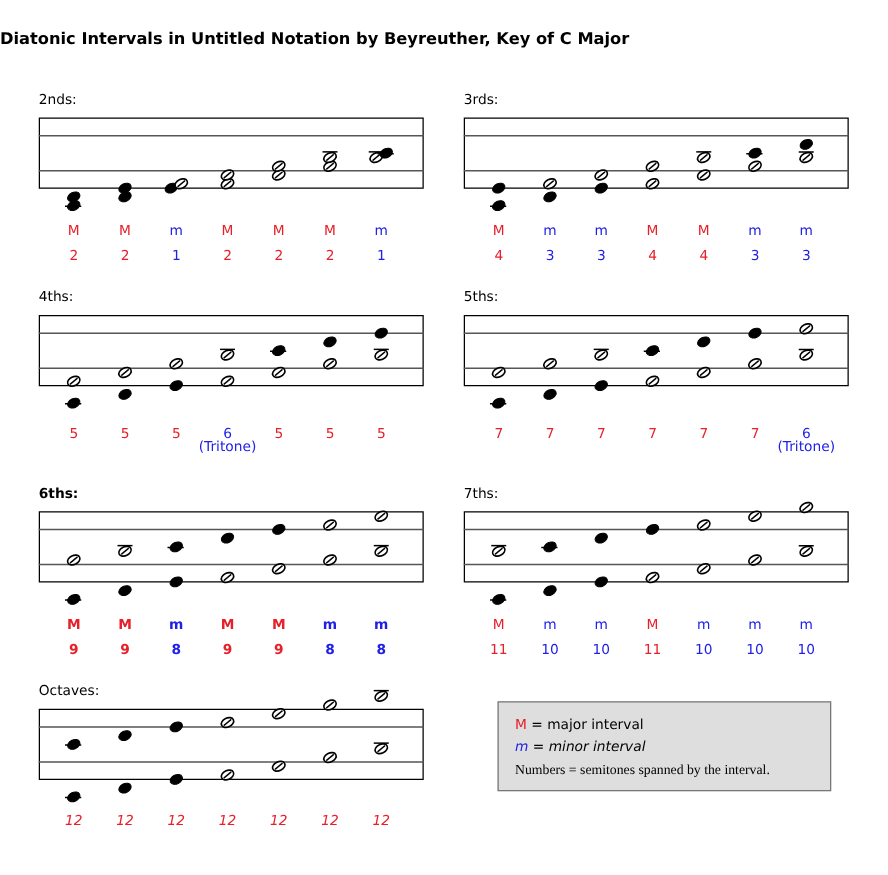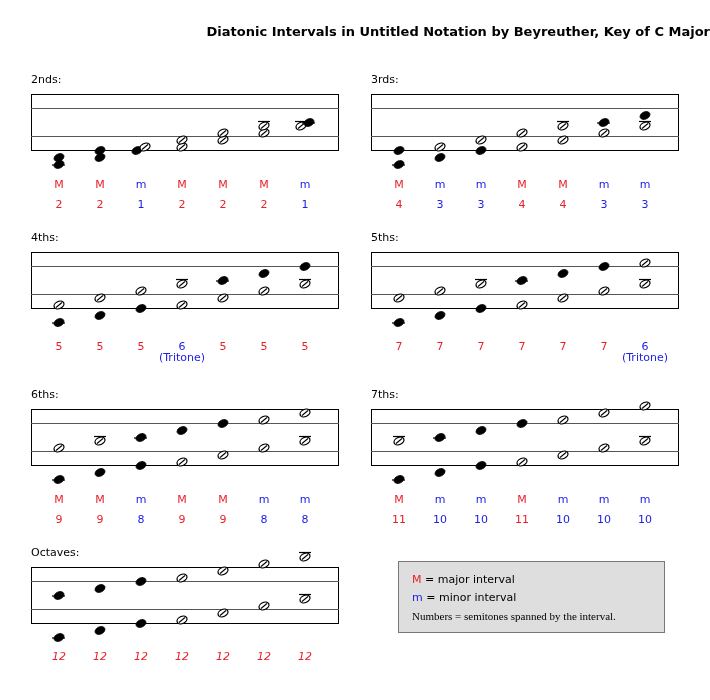--- a/index.html
+++ b/index.html
@@ -1,17 +1,17 @@
 <!DOCTYPE html>
 <html><head>
 <meta charset="utf-8">
 <style>
   html,body{margin:0;padding:0;background:#ffffff;}
   body{width:710px;height:700px;position:relative;overflow:hidden;font-family:"DejaVu Sans","Liberation Sans",sans-serif;color:#000;}
-  .title{position:absolute;left:0;top:24px;width:710px;text-align:right;font-weight:bold;font-size:13px;letter-spacing:0;}
+  .title{position:absolute;left:0;top:24px;width:710px;text-align:left;font-weight:bold;font-size:13px;letter-spacing:0;}
   .section{position:absolute;width:340px;height:150px;}
   .sec-label{position:absolute;left:0;top:0;font-size:11px;}
   .staff-svg{position:absolute;left:0;top:0;overflow:visible;}
   .row{position:absolute;left:0;width:320px;height:14px;}
   .cell{position:absolute;width:40px;margin-left:-20px;text-align:center;font-size:11px;line-height:14px;}
   .M{color:#e8202a;}
   .m{color:#2020e8;}
   .legend{position:absolute;left:398px;top:561px;width:267px;height:72px;background:#dedede;border:1px solid #777;box-sizing:border-box;font-size:11px;}
   .legend .ln{position:absolute;left:13px;line-height:14px;}
 </style>
@@ -261,21 +261,21 @@
       <div class="cell M" style="left: 28px;">7</div>
       <div class="cell M" style="left: 69px;">7</div>
       <div class="cell M" style="left: 110px;">7</div>
       <div class="cell M" style="left: 151px;">7</div>
       <div class="cell M" style="left: 192px;">7</div>
       <div class="cell M" style="left: 233px;">7</div>
       <div class="cell m" style="left: 274px;">6</div>
       <div class="cell m" style="left: 274px; top: 11px; width: 60px; margin-left: -30px;">(Tritone)</div>
     </div>
   </div>
-<div class="section" style="left:31px;top:388px;">
+<div class="section" style="left:31px;top:388px;font-weight:bold;">
   <div class="sec-label">6ths:</div>
 <svg width="345" height="100" class="staff-svg">
       <rect x="0.5" y="21.5" width="307" height="56" fill="none" stroke="#000" stroke-width="1"></rect>
       <line x1="0" x2="308" y1="35.5" y2="35.5" stroke="#555" stroke-width="1.2"></line>
       <line x1="0" x2="308" y1="63.5" y2="63.5" stroke="#555" stroke-width="1.2"></line>
       <g>
         <ellipse cx="28" cy="91.5" rx="5.2" ry="3.6" transform="rotate(-25 28 91.5)" fill="#000" stroke="#000" stroke-width="0.8"></ellipse>
         <line x1="21" x2="34" y1="92" y2="92" stroke="#000" stroke-width="1.2"></line>
         <ellipse cx="28" cy="60" rx="5.2" ry="3.6" transform="rotate(-25 28 60)" fill="#fff" stroke="#000" stroke-width="1.3"></ellipse>
         <line x1="25" y1="62.5" x2="31" y2="57.5" stroke="#000" stroke-width="1.1"></line>
@@ -455,17 +455,17 @@
       <div class="cell M" style="left: 192px;">12</div>
       <div class="cell M" style="left: 233px;">12</div>
       <div class="cell M" style="left: 274px;">12</div>
     </div>
   </div>
 
 <div class="legend">
   <div class="ln" style="top:11px;">
     <span class="M">M</span><span> = major interval</span>
   </div>
-  <div class="ln" style="top:29px;">
+  <div class="ln" style="top:29px;font-style:italic;">
     <span class="m">m</span><span> = minor interval</span>
   </div>
   <div class="ln" style="top:47px;font-family:Liberation Serif, serif;">Numbers = semitones spanned by the interval.</div>
 </div>
 
 </body></html>

